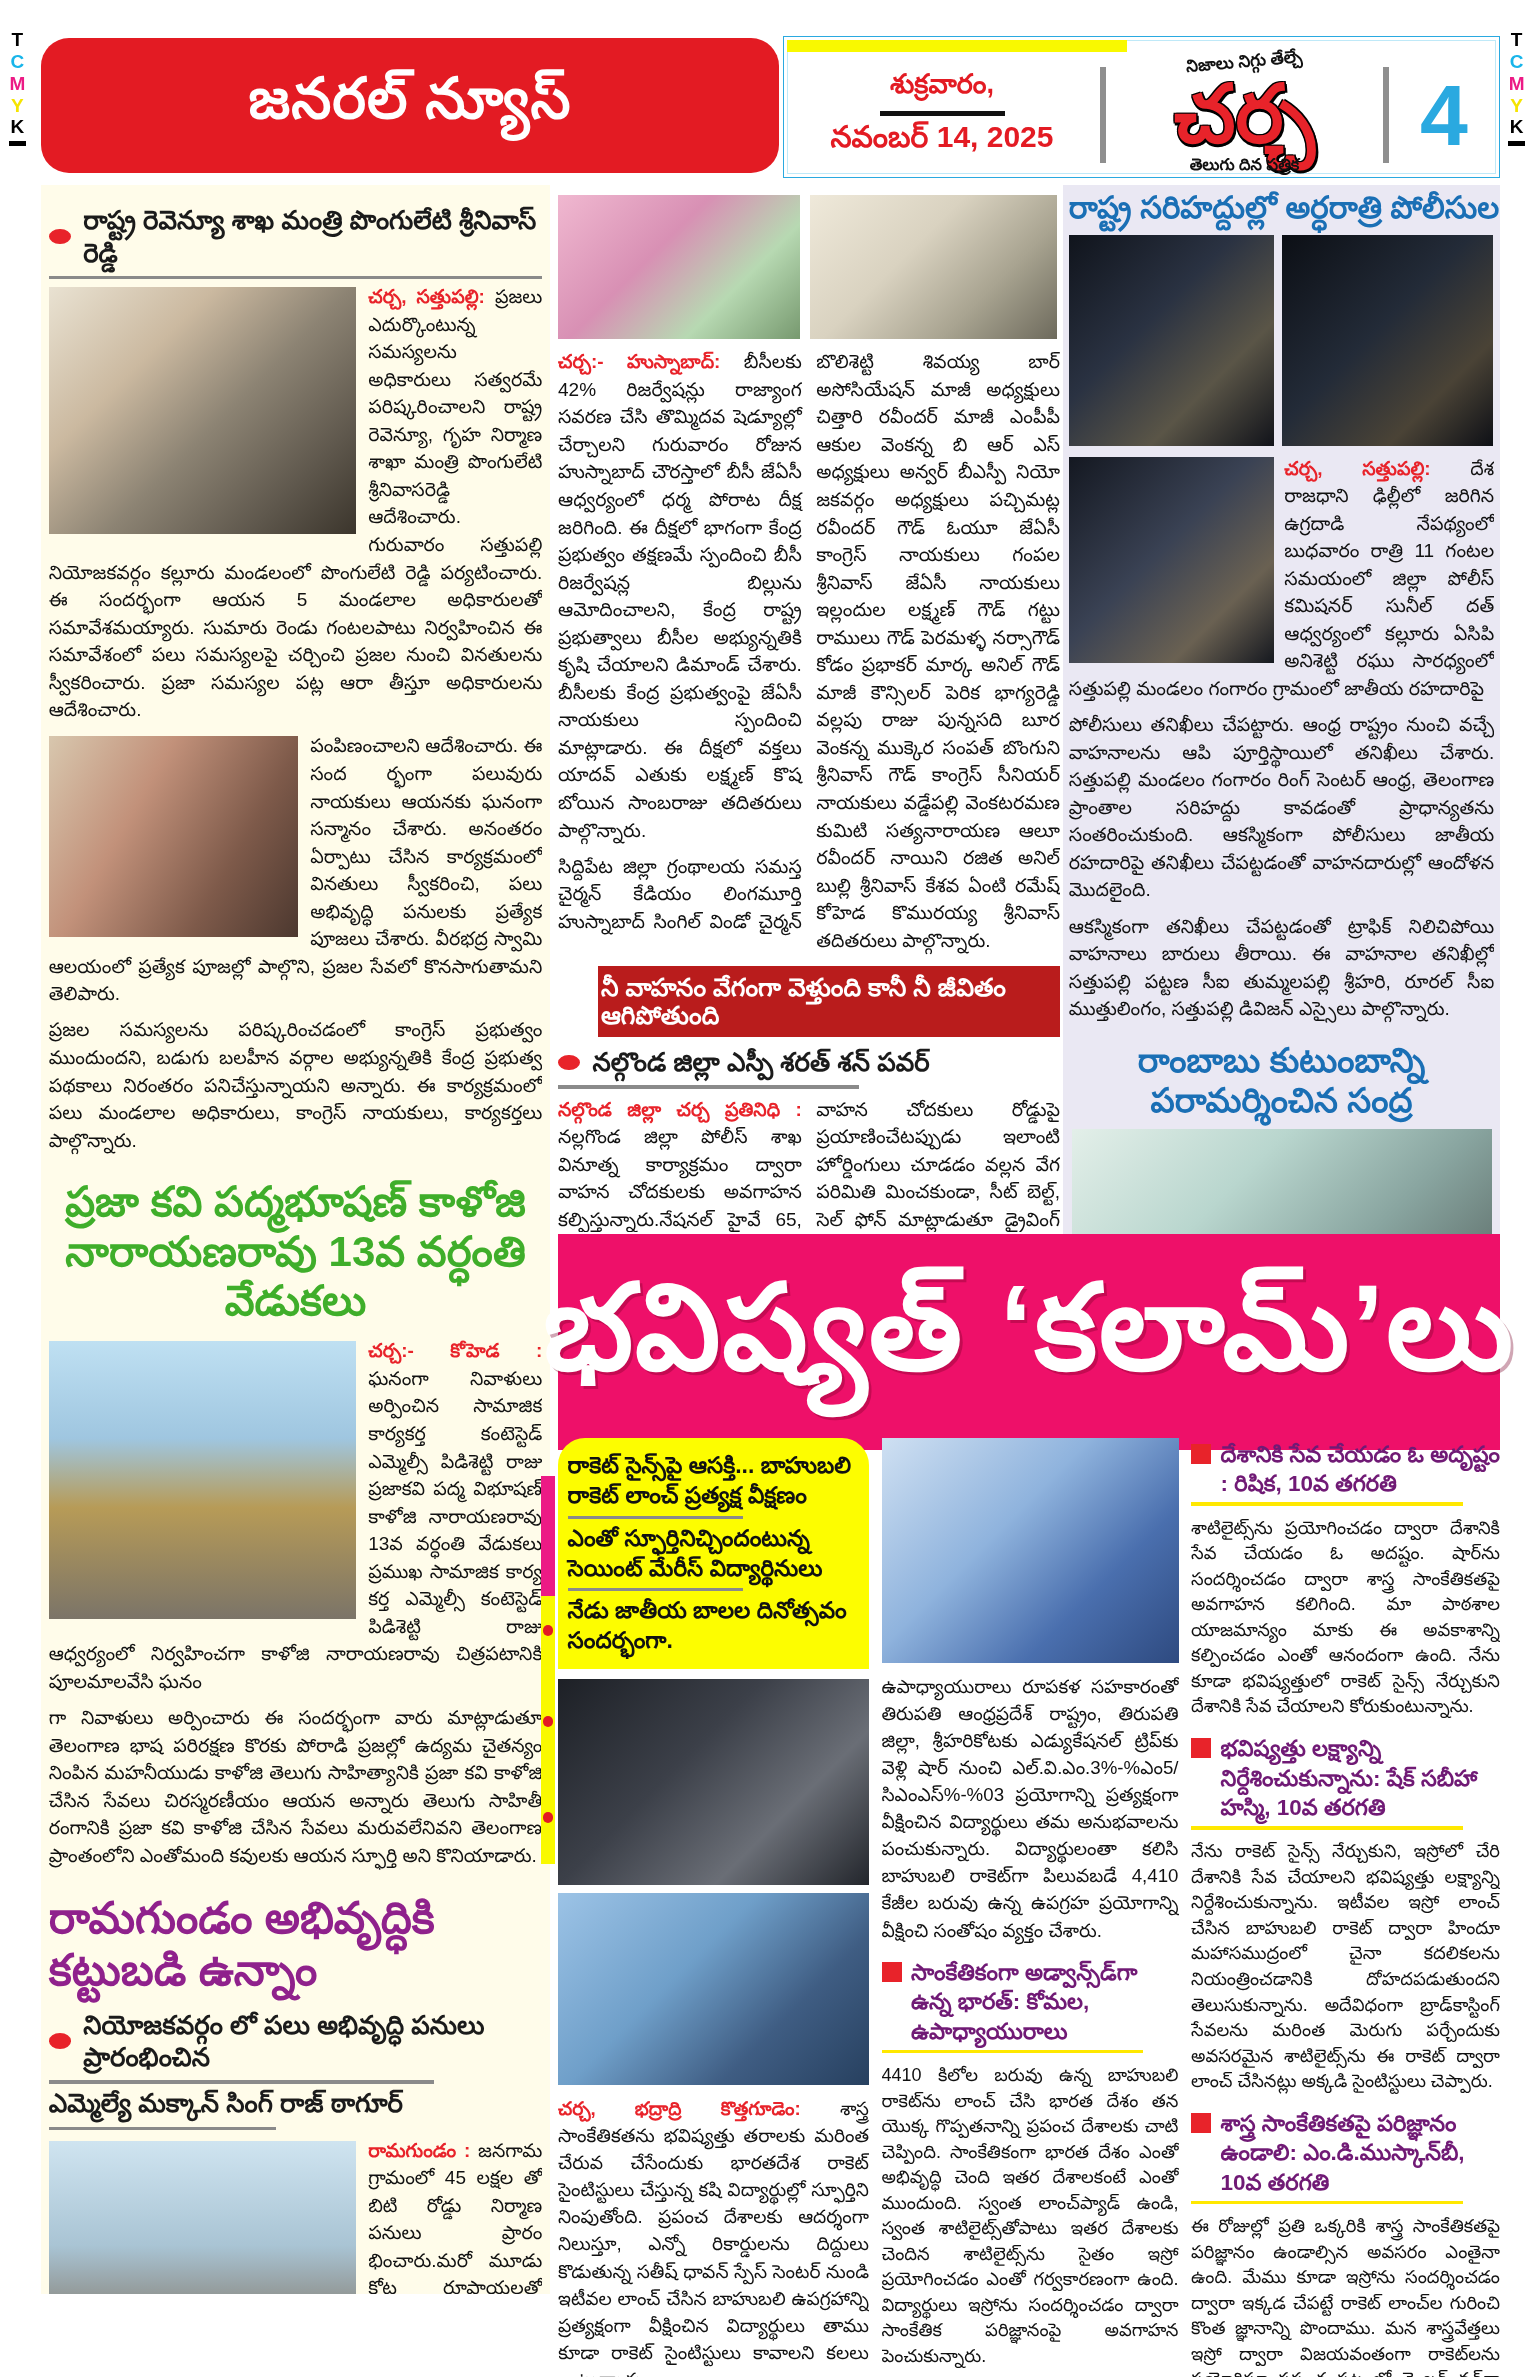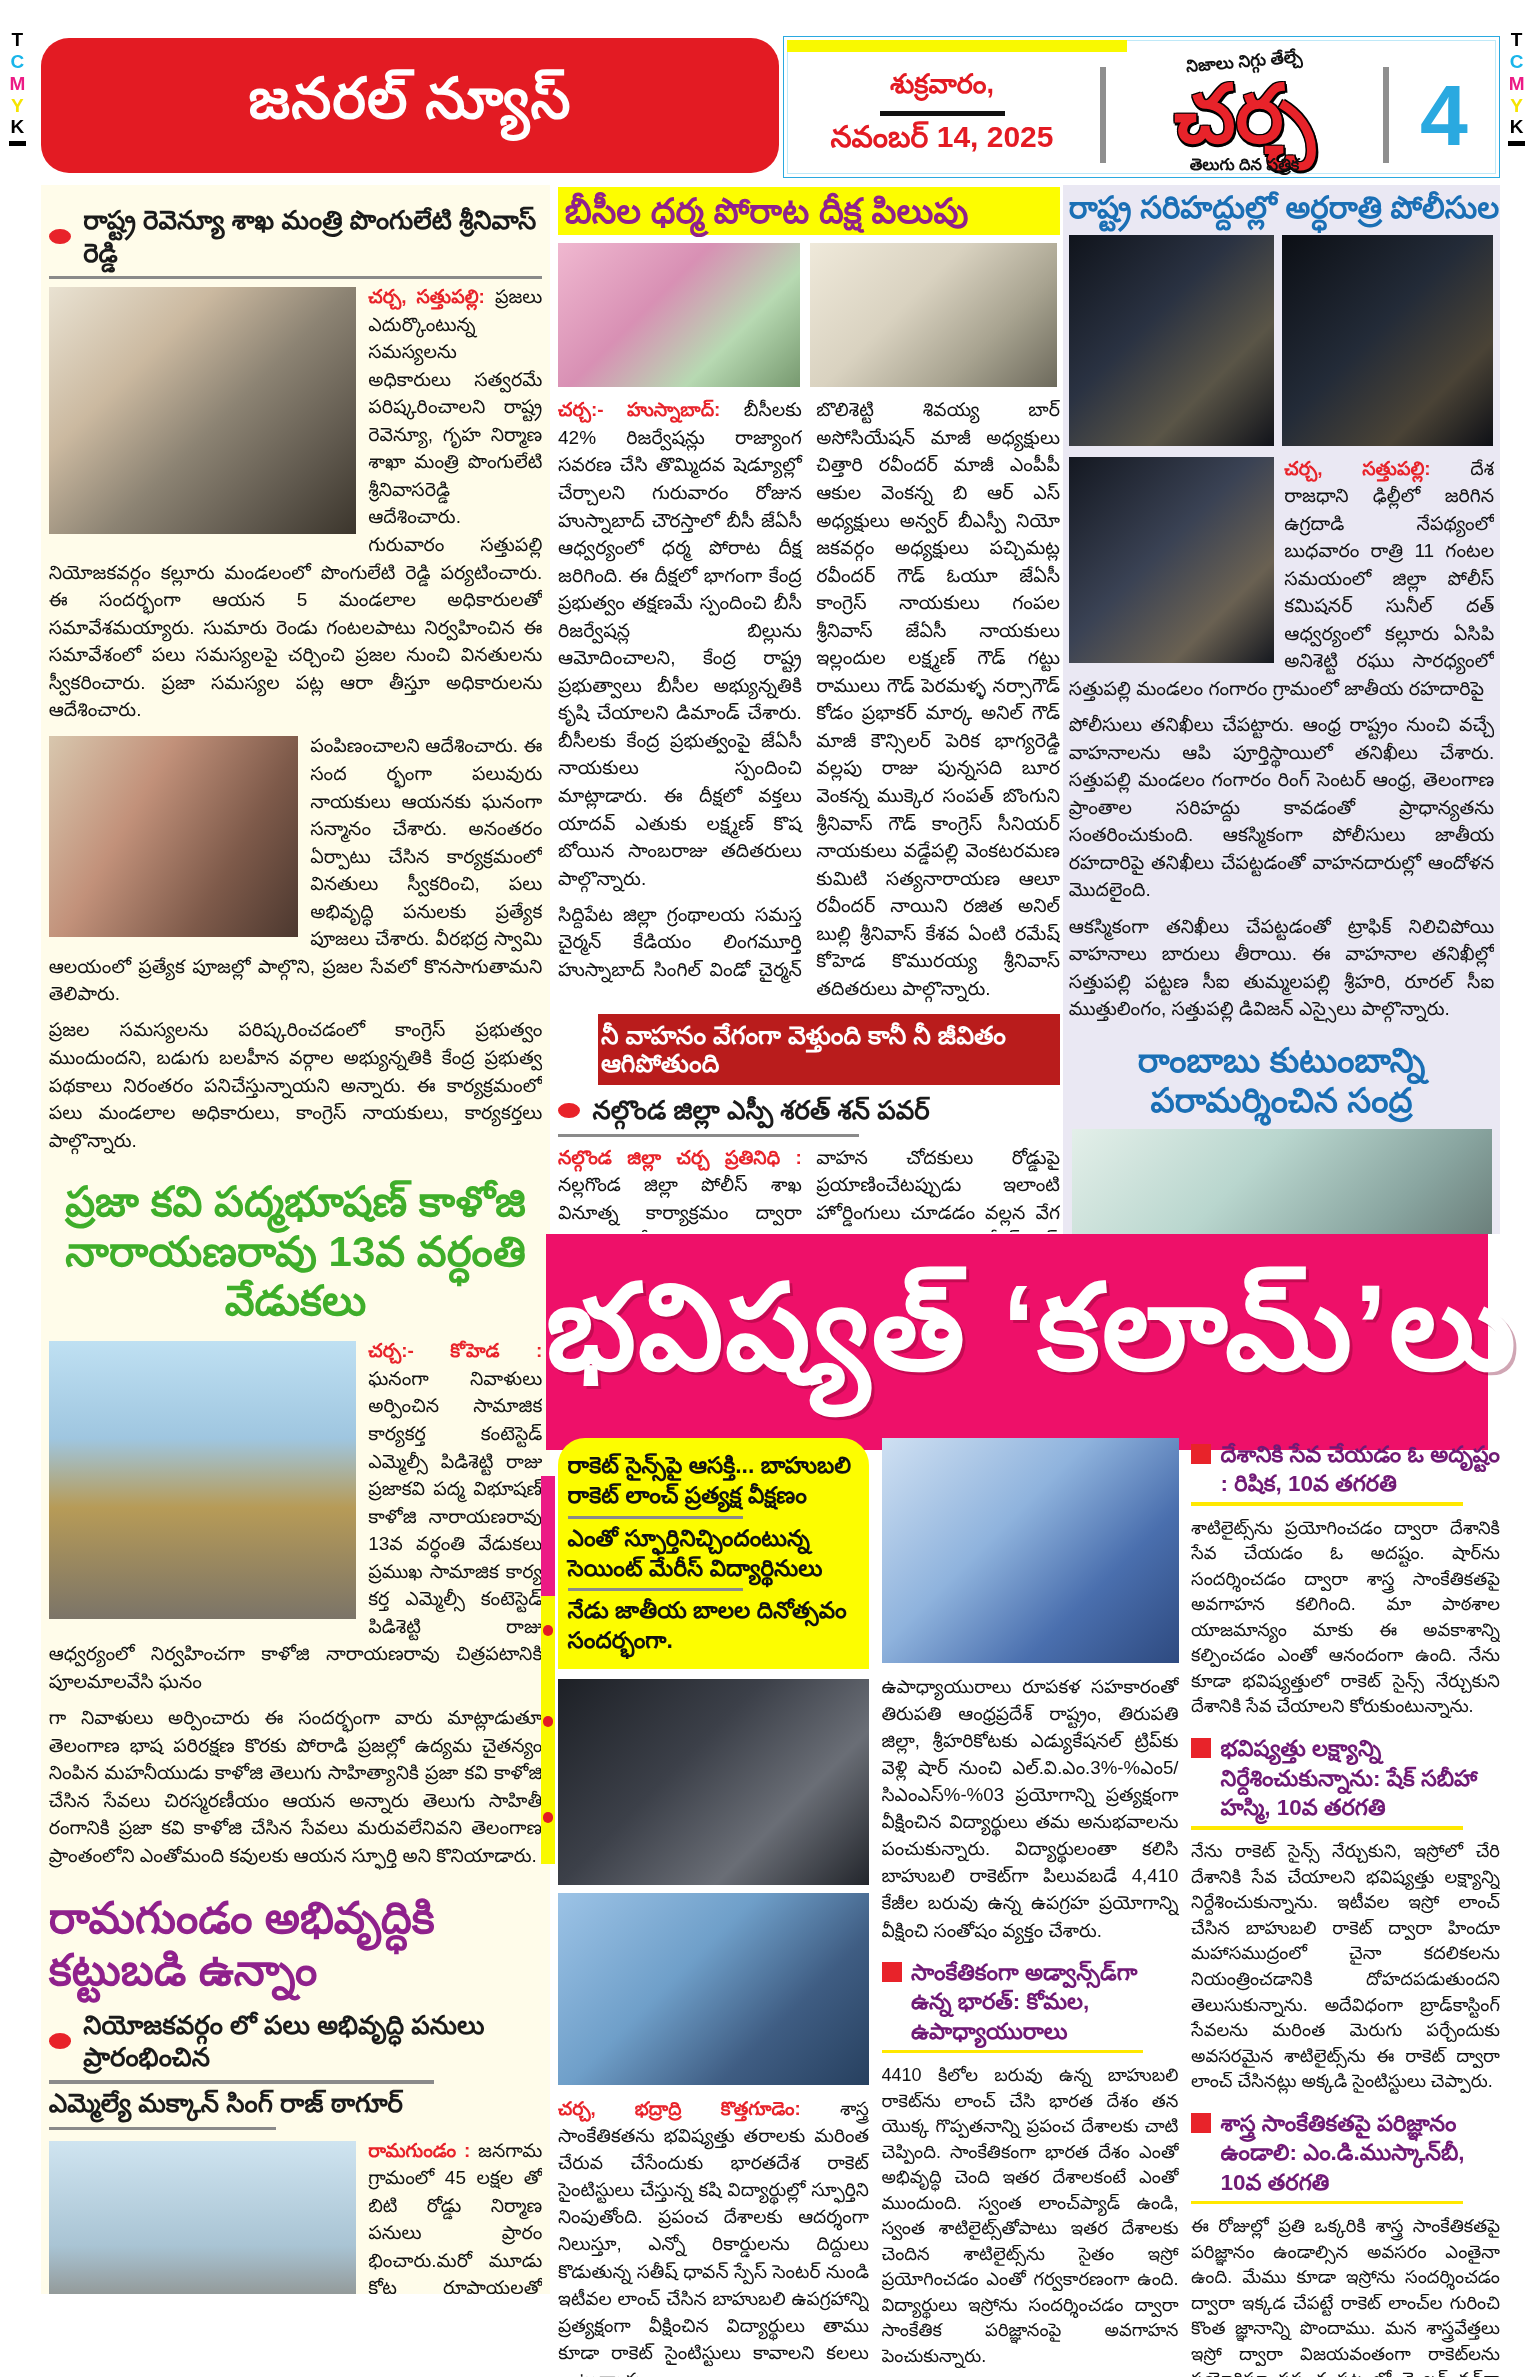--- a/index.html
+++ b/index.html
@@ -72,22 +72,22 @@
   .col-right { position:absolute; left:1063px; top:185px; width:437px; height:1049px;
     background:#eae8f3; padding:4.8px 5.8px 0 5.8px; overflow:hidden; }
 
   .two-col { column-count:2; column-gap:14.4px; }
 
   .yellow-head { background:#fdfd00; color:#8f218c; font-weight:bold; font-size:35px;
     padding:4.8px 6.7px; line-height:1.1; }
   .dark-red-banner { background:#b91c1c; color:#fff; font-weight:bold; font-size:25px;
     padding:6.7px 2.9px; line-height:1.15;margin-left:40px; }
 
-  .pink-banner { position:absolute; left:546px; top:1234px; width:942px; height:216px;
-    background:#ee1069; display:flex; align-items:center; justify-content:flex-start; }
+  .pink-banner { position:absolute; left:558px; top:1234px; width:942px; height:216px;
+    background:#ee1069; display:flex; align-items:center; justify-content:center; }
   .pink-banner .txt { color:#fff; font-size:120px; font-weight:bold; letter-spacing:1.9px;
     text-shadow:2.9px 2.9px 0 rgba(120,0,40,.35); white-space:nowrap; }
 
   
   .feature { position:absolute; left:558px; top:1438px; width:942px; height:939px;
     display:flex; gap:12.5px; overflow:hidden; }
   .fcol { overflow:hidden; }
   .fcolA { width:311px;border-radius:27px; } .fcolB { width:297px; } .fcolC { width:309px; }
   .promo-box { background:#fdfd00; padding:8.6px 9.6px; }
   .promo-line { font-size:23px; font-weight:bold; color:#111; line-height:1.3; padding:4.8px 0; }
@@ -190,21 +190,20 @@
         <p class="para"><span class="lead">రామగుండం :</span>
           <span>జనగామ గ్రామంలో 45 లక్షల తో బిటి రోడ్డు నిర్మాణ పనులు ప్రారం భించారు.మరో మూడు కోట్ల రూపాయలతో అండర్ గ్రౌండ్ డ్రైనేజిలు,రోడ్ల వెడల్పు పనులు చేయనున్నట్లు తెలి పారు. గ్రామంలో ఐకెపి ఆధ్వర్యంలో ఏర్పాటు చేసిన వడ్ల కొనుగోలు కేంద్రాన్ని ఏర్పాటు చేశారు.ప్రతి గింజను కొనుగోలు చేస్తామని రైతులు అధైర్య పడవద్దని భరోసా కల్పించారు. జనగామ గ్రా మ అభివృద్ధి కోసం అహర్నిశలు కృషి చేస్తా మని తెలిపారు.</span></p>
 
       </div>
     </article>
 
   </section>
 
   <section class="col-mid">
     <article>
-      <div class="yellow-head">బీసీల ధర్మ పోరాట దీక్ష పిలుపు</div>
       <div style="display:flex; gap:9.6px; margin-top:7.7px;">
         <div class="photo ph-tent-pink" style="width:242px; height:144px;"></div>
         <div class="photo ph-group-white" style="width:247px; height:144px;"></div>
       </div>
       <div class="body-txt two-col" style="margin-top:9.6px;">
         <p class="para"><span class="lead">చర్చ:- హుస్నాబాద్:</span>
           <span>బీసీలకు 42% రిజర్వేషన్లు రాజ్యాంగ సవరణ చేసి తొమ్మిదవ షెడ్యూల్లో చేర్చాలని గురువారం రోజున హుస్నాబాద్ చౌరస్తాలో బీసీ జేఏసీ ఆధ్వర్యంలో ధర్మ పోరాట దీక్ష జరిగింది. ఈ దీక్షలో భాగంగా కేంద్ర ప్రభుత్వం తక్షణమే స్పందించి బీసీ రిజర్వేషన్ల బిల్లును ఆమోదించాలని, కేంద్ర రాష్ట్ర ప్రభుత్వాలు బీసీల అభ్యున్నతికి కృషి చేయాలని డిమాండ్ చేశారు. బీసీలకు కేంద్ర ప్రభుత్వంపై జేఏసీ నాయకులు స్పందించి మాట్లాడారు. ఈ దీక్షలో వక్తలు యాదవ్ ఎతుకు లక్ష్మణ్ కొష బోయిన సాంబరాజు తదితరులు పాల్గొన్నారు.</span></p>
         <p class="para">సిద్దిపేట జిల్లా గ్రంథాలయ సమస్త చైర్మన్ కేడియం లింగమూర్తి హుస్నాబాద్ సింగిల్ విండో చైర్మన్ బొలిశెట్టి శివయ్య బార్ అసోసియేషన్ మాజీ అధ్యక్షులు చిత్తారి రవీందర్ మాజీ ఎంపీపీ ఆకుల వెంకన్న బి ఆర్ ఎస్ అధ్యక్షులు అన్వర్ బీఎస్పీ నియో జకవర్గం అధ్యక్షులు పచ్చిమట్ల రవీందర్ గౌడ్ ఓయూ జేఏసీ కాంగ్రెస్ నాయకులు గంపల శ్రీనివాస్ జేఏసీ నాయకులు ఇల్లందుల లక్ష్మణ్ గౌడ్ గట్టు రాములు గౌడ్ పెరమళ్ళ నర్సాగౌడ్ కోడం ప్రభాకర్ మార్క అనిల్ గౌడ్ మాజీ కౌన్సిలర్ పెరిక భాగ్యరెడ్డి వల్లపు రాజు పున్నసది బూర వెంకన్న ముక్కెర సంపత్ బొంగుని శ్రీనివాస్ గౌడ్ కాంగ్రెస్ సీనియర్ నాయకులు వడ్డేపల్లి వెంకటరమణ కుమిటి సత్యనారాయణ ఆలూ రవీందర్ నాయిని రజిత అనిల్ బుల్లి శ్రీనివాస్ కేశవ ఏంటి రమేష్ కోహెడ కొమురయ్య శ్రీనివాస్ తదితరులు పాల్గొన్నారు.</p>
       </div>
     </article>

